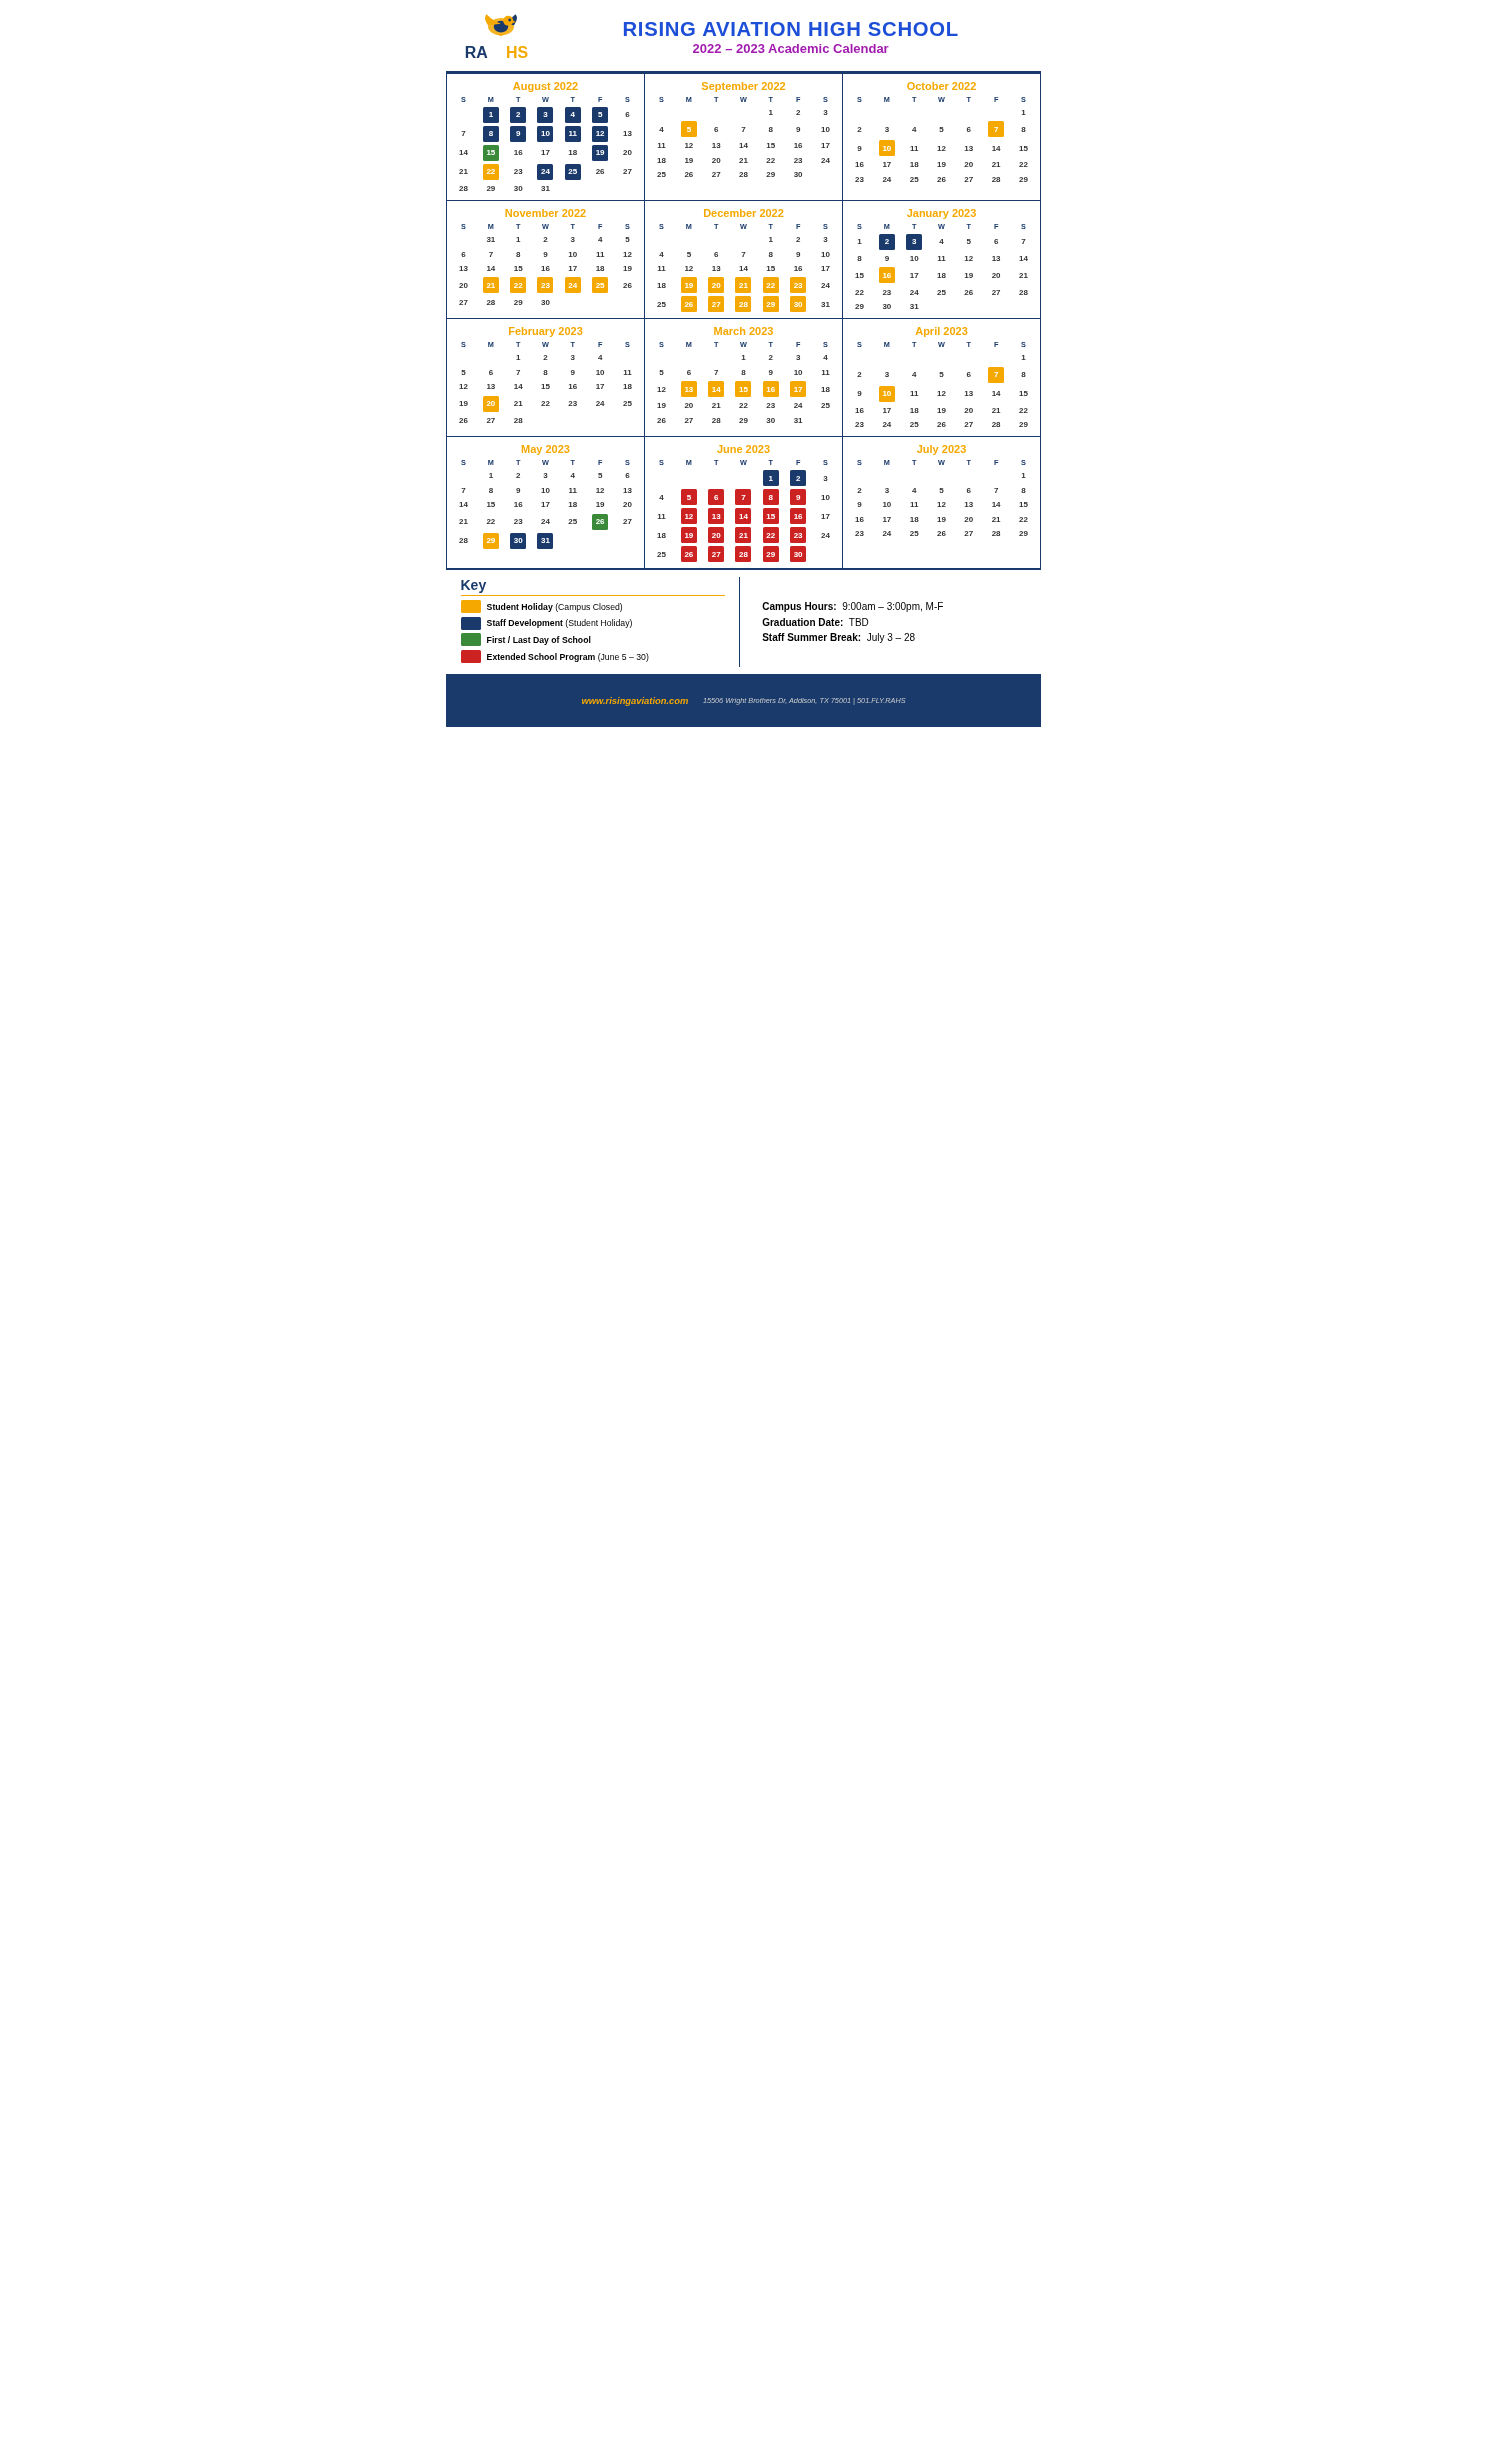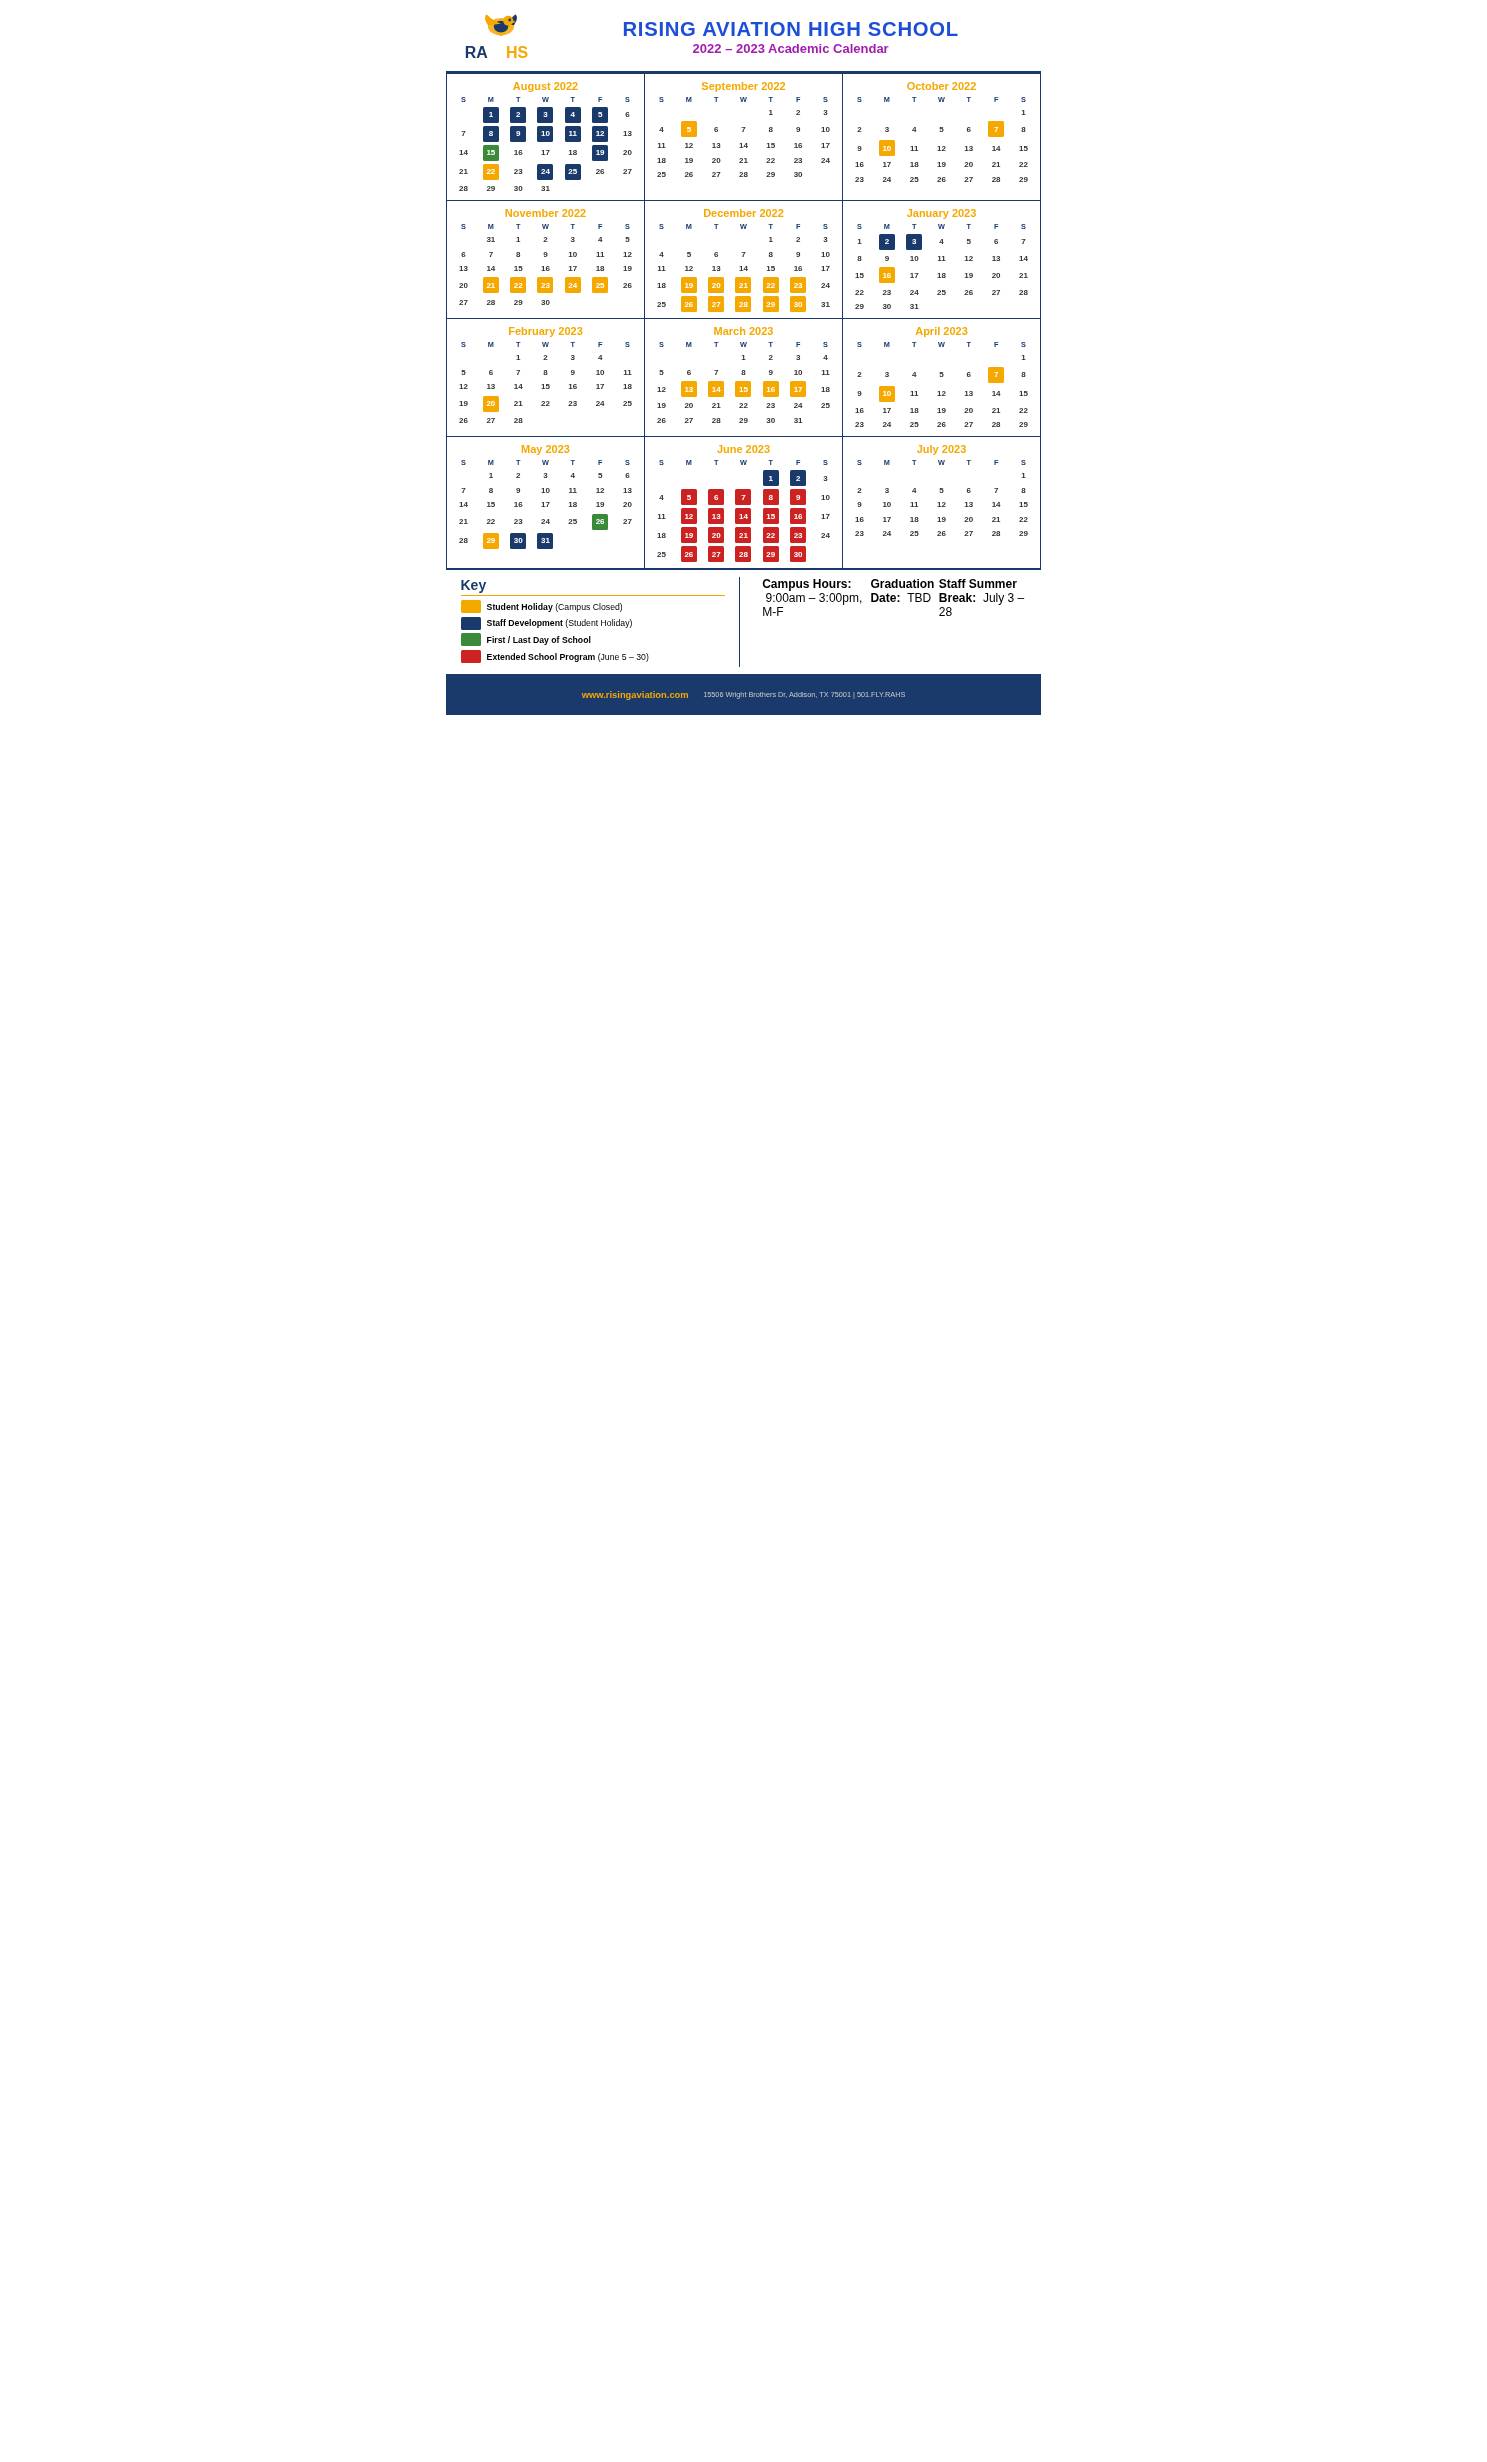--- a/index.html
+++ b/index.html
@@ -121,36 +121,38 @@
       width: 20.3px;
       height: 13px;
       margin-right: 5.8px;
       flex-shrink: 0;
       border-radius: 1.5px;
     }
     .key-text strong { font-weight: 800; }
     .info-section {
       flex: 1;
       padding-left: 7.3px;
-      font-size: 12px;
+      font-size: 10px;
       display: flex;
+      flex-direction: column;
       justify-content: center;
       gap: 4.4px;
     }
     .info-section p strong { font-weight: 800; }
     .bottom-bar {
       background-color: #1a3a6b;
       color: white;
       text-align: center;
-      padding: 15px;
+      padding: 21px;
       font-size: 8px;
       display: flex;
       justify-content: center;
       align-items: center;
       gap: 14.5px;
+      font-style: italic;
     }
     .website { font-weight: 700; font-size: 9.4px; color: #f5a800; }
     .address { font-size: 7.3px; color: #ccc; }
   </style>
 </head>
 <body>
 
 <div class="header">
   <div class="logo-area">
     <svg class="logo-svg" viewBox="0 0 110 80" xmlns="http://www.w3.org/2000/svg">

